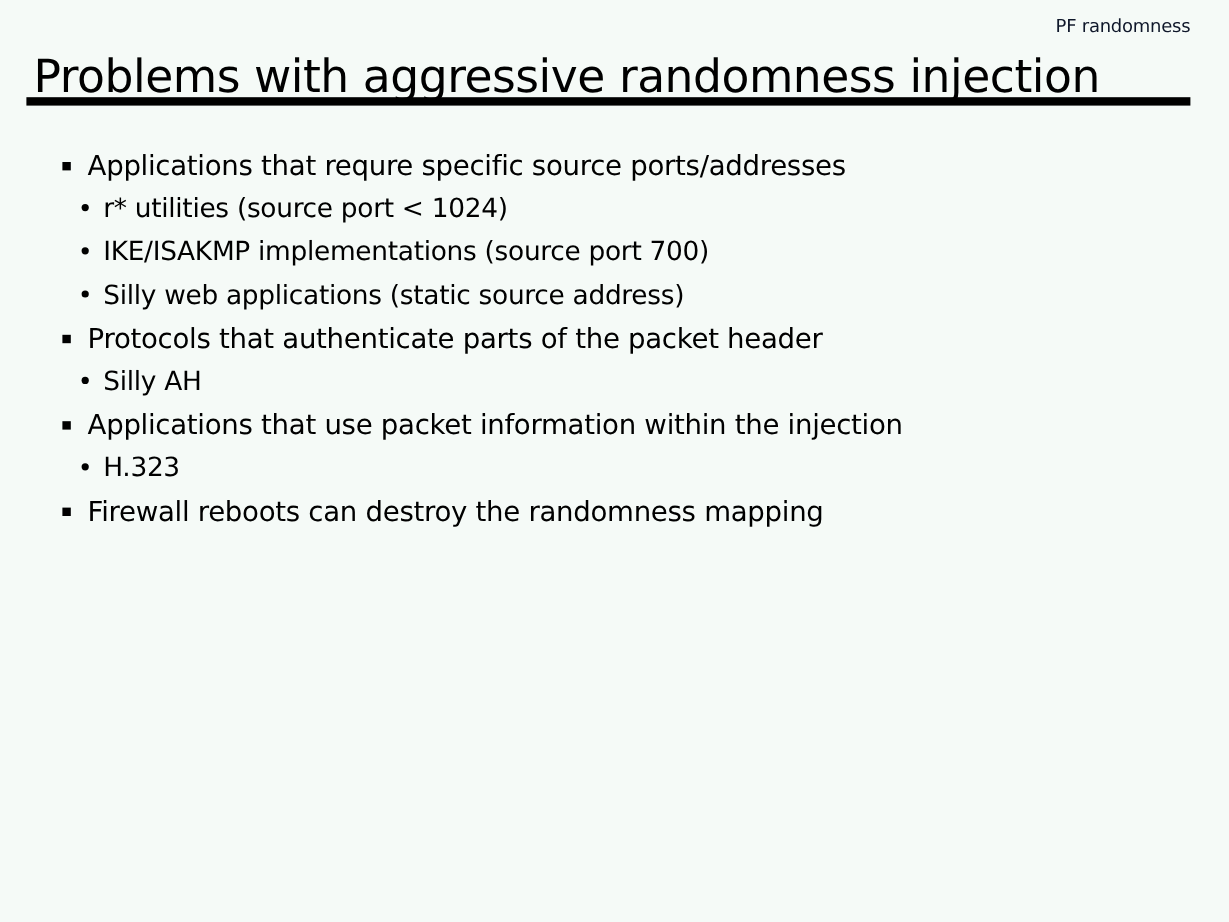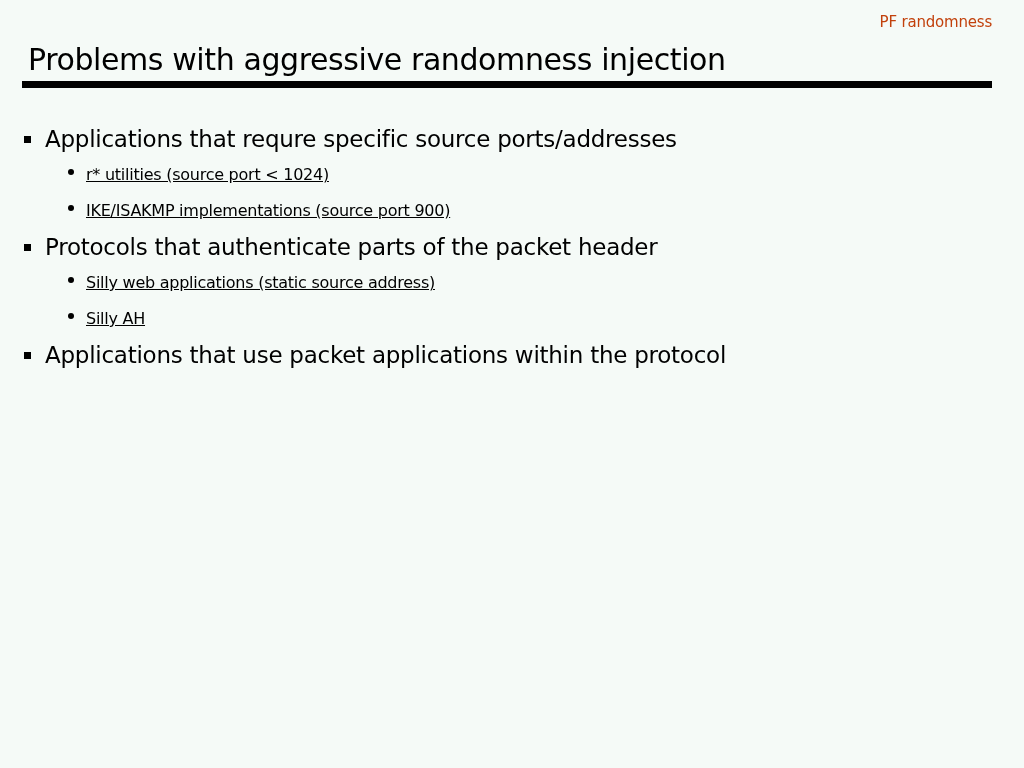--- a/index.html
+++ b/index.html
@@ -17,31 +17,31 @@
   }
 
   
   .slide-header {
     position: absolute;
     top: 13px;
     right: 32px;
     font-size: 15px;
     font-family: "DejaVu Sans", sans-serif;
     letter-spacing: -0.2px;
-    color: #c2410c;
+    color: #0f172a;
     white-space: nowrap;
     text-align: right;
   }
 
   
   .slide-title {
     position: absolute;
     left: 28px;
     top: 42px;
-    font-size: 30px;
+    font-size: 38px;
     font-weight: normal;
     letter-spacing: -0.4px;
     color: #000;
     white-space: nowrap;
     text-align: center;
   }
 
   .title-rule {
     position: absolute;
     left: 22px;
@@ -62,20 +62,21 @@
   .bullet-line {
     display: flex;
     align-items: baseline;
     white-space: nowrap;
   }
 
   
   .level-1 {
     padding-left: 24px;
     height: 36px;
+    margin-left: 28px;
   }
   .level-1 .marker {
     width: 7px;
     height: 7px;
     background: #000;
     display: inline-block;
     margin-right: 14px;
     position: relative;
     top: -4px;
     flex: 0 0 auto;
@@ -96,24 +97,23 @@
     height: 6px;
     background: #000;
     border-radius: 50%;
     display: inline-block;
     margin-right: 12px;
     position: relative;
     top: -5px;
     flex: 0 0 auto;
   }
   .level-2 .text {
-    font-size: 16px;
+    font-size: 22px;
     letter-spacing: -0.25px;
     line-height: 30px;
-    text-decoration: underline;
   }
 </style>
 </head>
 <body>
 
 <div>
 
   <div class="slide-header">PF randomness</div>
 
   <div class="slide-title">Problems with aggressive randomness injection</div>
@@ -124,33 +124,41 @@
       <div class="bullet-line level-1">
         <span class="marker"></span>
         <span class="text">Applications that requre specific source ports/addresses</span>
       </div>
       <div class="bullet-line level-2">
         <span class="marker"></span>
         <span class="text">r* utilities (source port &lt; 1024)</span>
       </div>
       <div class="bullet-line level-2">
         <span class="marker"></span>
-        <span class="text">IKE/ISAKMP implementations (source port 900)</span>
+        <span class="text">IKE/ISAKMP implementations (source port 700)</span>
+      </div>
+      <div class="bullet-line level-2">
+        <span class="marker"></span>
+        <span class="text">Silly web applications (static source address)</span>
       </div>
       <div class="bullet-line level-1">
         <span class="marker"></span>
         <span class="text">Protocols that authenticate parts of the packet header</span>
       </div>
       <div class="bullet-line level-2">
         <span class="marker"></span>
-        <span class="text">Silly web applications (static source address)</span>
-      </div>
-      <div class="bullet-line level-2">
-        <span class="marker"></span>
         <span class="text">Silly AH</span>
       </div>
       <div class="bullet-line level-1">
         <span class="marker"></span>
-        <span class="text">Applications that use packet applications within the protocol</span>
+        <span class="text">Applications that use packet information within the injection</span>
+      </div>
+      <div class="bullet-line level-2">
+        <span class="marker"></span>
+        <span class="text">H.323</span>
+      </div>
+      <div class="bullet-line level-1">
+        <span class="marker"></span>
+        <span class="text">Firewall reboots can destroy the randomness mapping</span>
       </div>
     </div>
 
 </div>
 
 </body></html>

